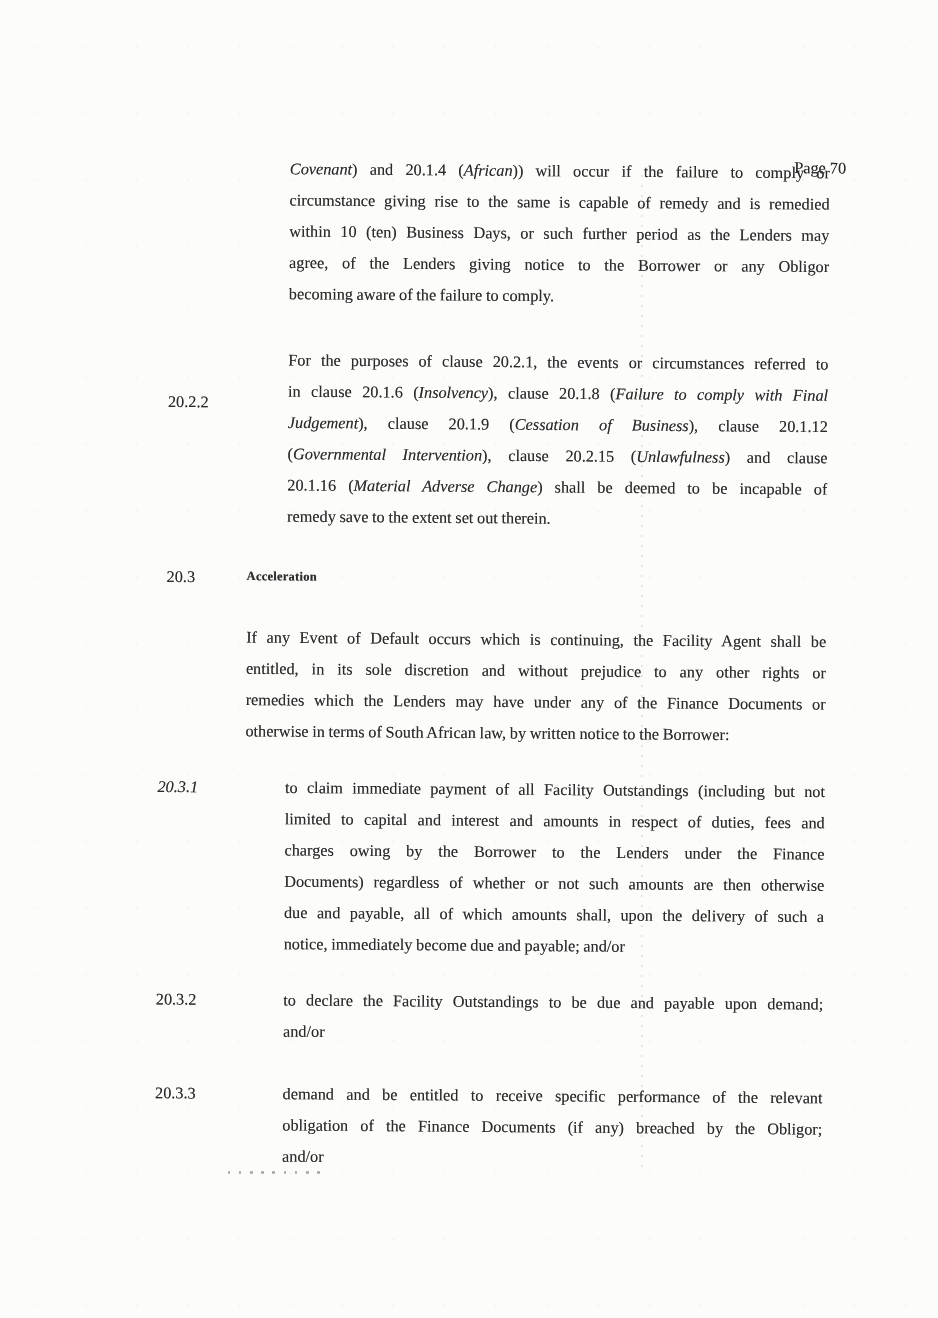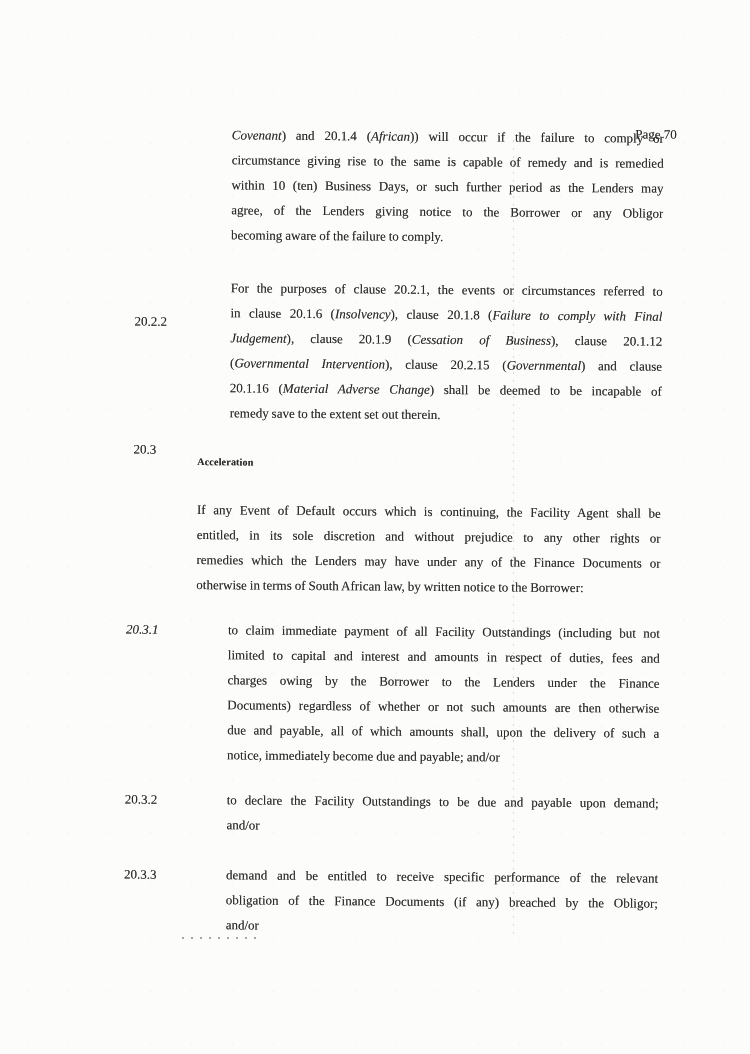--- a/index.html
+++ b/index.html
@@ -87,26 +87,26 @@
       <div class="line">within 10 (ten) Business Days, or such further period as the Lenders may</div>
       <div class="line">agree, of the Lenders giving notice to the Borrower or any Obligor</div>
       <div class="line last">becoming aware of the failure to comply.</div>
     </div>
 
     <div class="num" style="left:136px; top:271px;margin-top:38px;">20.2.2</div>
     <div class="block" style="left:232px; top:275px; width:432px;">
       <div class="line">For the purposes of clause 20.2.1, the events or circumstances referred to</div>
       <div class="line"><span>in clause 20.1.6 (</span><span class="it">Insolvency</span><span>), clause 20.1.8 (</span><span class="it">Failure to comply with Final</span></div>
       <div class="line"><span class="it">Judgement</span><span>), clause 20.1.9 (</span><span class="it">Cessation of Business</span><span>), clause 20.1.12</span></div>
-      <div class="line"><span>(</span><span class="it">Governmental Intervention</span><span>), clause 20.2.15 (</span><span class="it">Governmental</span><span>) and clause</span></div>
+      <div class="line"><span>(</span><span class="it">Governmental Intervention</span><span>), clause 20.2.15 (</span><span class="it">Unlawfulness</span><span>) and clause</span></div>
       <div class="line"><span>20.1.16 (</span><span class="it">Material Adverse Change</span><span>) shall be deemed to be incapable of</span></div>
       <div class="line last">remedy save to the extent set out therein.</div>
     </div>
 
-    <div class="num" style="left:136px; top:437px;">20.3</div>
+    <div class="num" style="left:136px; top:449px;">20.3</div>
     <div class="heading" style="left:200px; top:449px;">Acceleration</div>
 
     <div class="block" style="left:200px; top:497px; width:464px;">
       <div class="line">If any Event of Default occurs which is continuing, the Facility Agent shall be</div>
       <div class="line">entitled, in its sole discretion and without prejudice to any other rights or</div>
       <div class="line">remedies which the Lenders may have under any of the Finance Documents or</div>
       <div class="line last">otherwise in terms of South African law, by written notice to the Borrower:</div>
     </div>
 
     <div class="num" style="left:130px; top:617px;font-style:italic;">20.3.1</div>

